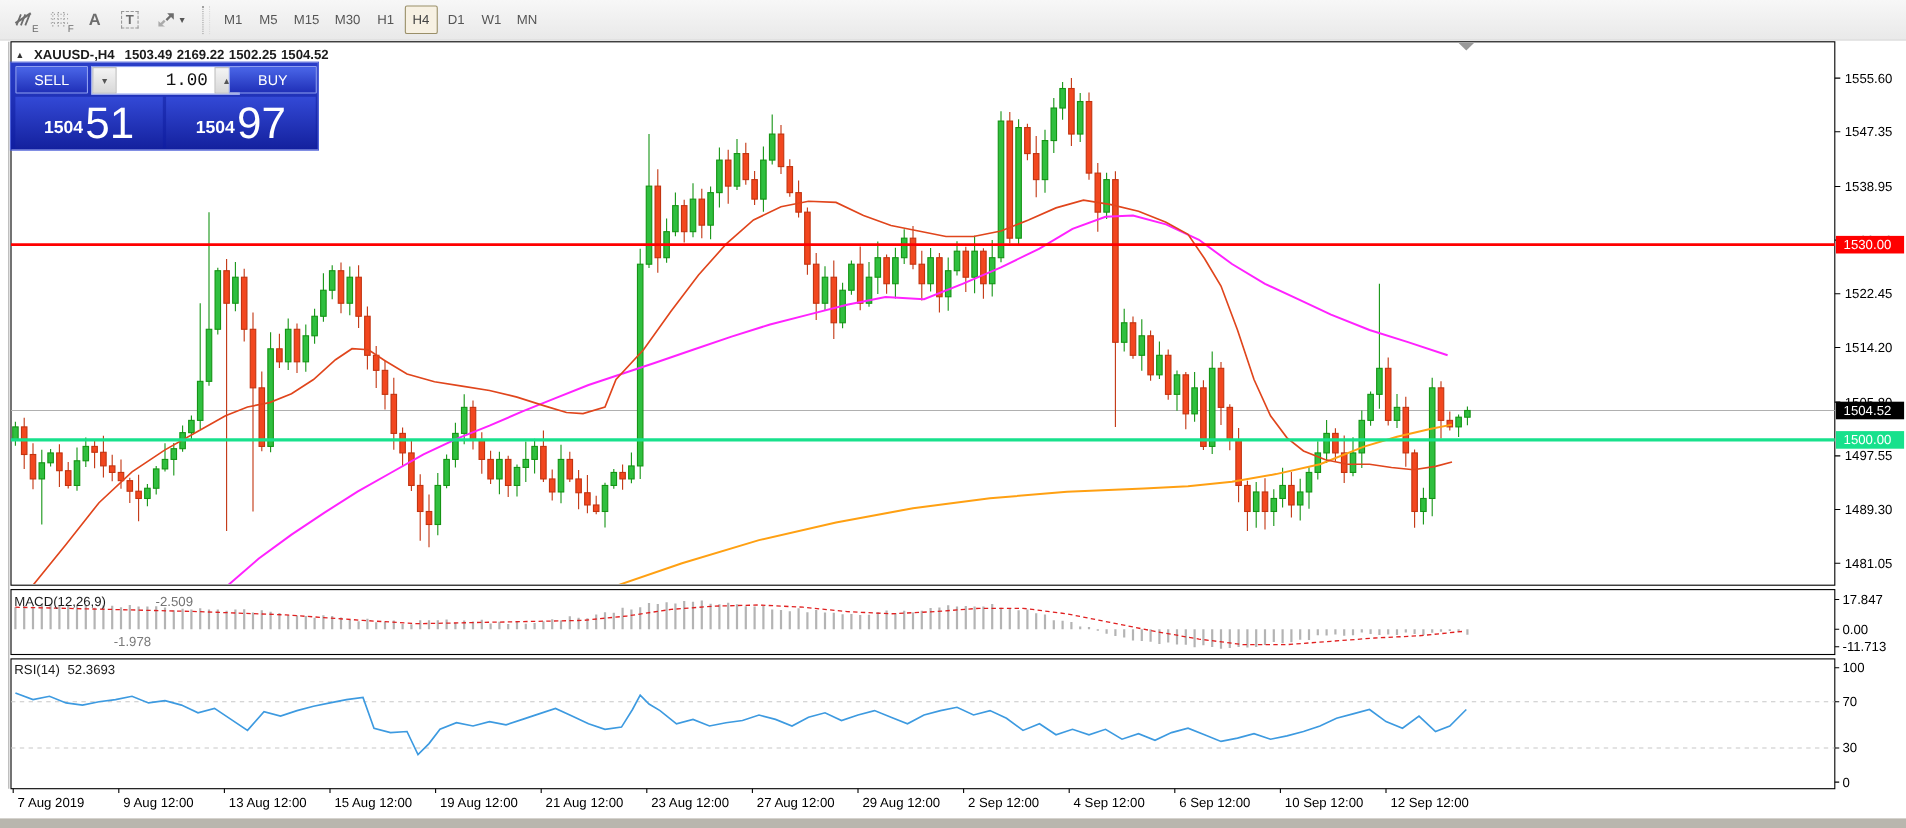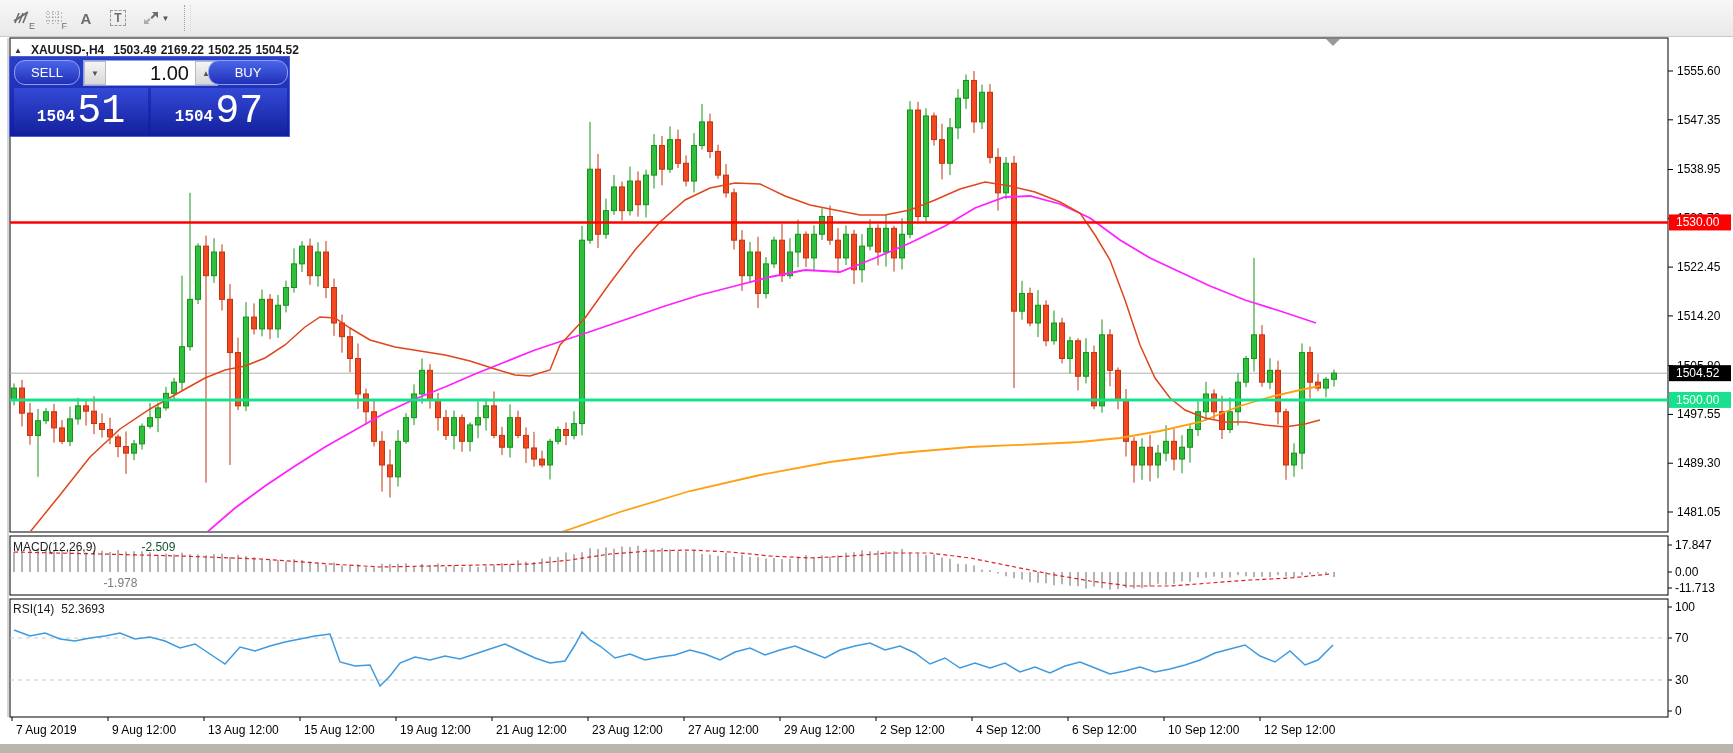--- a/index.html
+++ b/index.html
@@ -27,46 +27,46 @@
   
   #symline { position:absolute; left:14px; top:6px; display:flex; gap:9px; align-items:center;
     font-size:12px; font-weight:bold; color:#1b1b1b; }
   #symline .tri { font-size:8px; color:#333; }
 
   
   #tradepanel { position:absolute; left:9px; top:19px; width:281px; height:81px;
     background:linear-gradient(#2a3ec8,#101ea0); border:1px solid #4c5fd8; }
   .tp-btn { position:absolute; top:3px; height:25px; color:#fff; font-size:13px;
     display:flex; align-items:center; justify-content:center;
-    background:linear-gradient(#4a66e8,#2030b8); border:1px solid #8fa0f0; border-radius:11px; }
+    background:linear-gradient(#4a66e8,#2030b8); border:1px solid #8fa0f0; border-radius:1px; }
   #sellbtn { left:4px; width:66px; }
   #buybtn  { left:198px; width:80px; }
   #lots { position:absolute; left:73px; top:3px; width:135px; height:26px; background:#fff;
     border:1px solid #8fa0f0; display:flex; }
   .spin { width:22px; background:linear-gradient(#f4f4f4,#d8d8d8); color:#555; font-size:8px;
     display:flex; align-items:center; justify-content:center; border:1px solid #bbb; }
   #lotval { flex:1; display:flex; align-items:center; justify-content:flex-end; padding-right:6px;
-    font-size:20px; color:#111; }
+    font-size:16px; color:#111;font-family:Liberation Mono, monospace; }
   .tp-price { position:absolute; top:31px; height:47px; color:#fff;
     background:linear-gradient(#3349d6,#14219e); display:flex; align-items:flex-end;
-    justify-content:center; padding-bottom:3px;font-family:Liberation Mono, monospace; }
+    justify-content:center; padding-bottom:3px; }
   #sellprice { left:4px; width:134px; }
   #buyprice { left:141px; width:136px; }
   .tp-price .small { font-size:16px; font-weight:bold; line-height:30px; margin-right:2px; }
   .tp-price .big { font-size:40px; line-height:40px; font-weight:normal; }
 
   
   #annotation { position:absolute; left:1112px; top:72px; font-size:55px; line-height:1;
     font-weight:bold; letter-spacing:2px; white-space:nowrap; }
 
   
   .indhdr { position:absolute; font-size:12px; color:#1b1b1b; display:flex; gap:7px; }
   #macdhdr { left:13px; top:503px; }
   #rsihdr  { left:13px; top:565px; }
-  .v-gray { color:#7a7a7a;margin-top:36px; } .v-red { color:#14532d; }
+  .v-gray { color:#7a7a7a;margin-top:36px; } .v-red { color:#737373; }
 
   #bottomstrip { position:absolute; left:0; top:744px; width:1733px; height:9px; background:#b9b6ae; }
 </style>
 </head>
 <body>
 
 <div id="stage">
 
   <div id="toolbar">
     <div class="tbtn">
@@ -93,20 +93,31 @@
     <div class="tbtn" style="width:44px;">
       <svg width="16" height="14" viewBox="0 0 16 14">
           <g fill="#6d6d6d">
         <path d="M9 1 L15 1 L15 7 L12.5 4.5 L9 8 L7.5 6.5 L11 3 Z"></path>
         <path d="M1 13 L1 8 L3 10 L6 7 L7.5 8.5 L4.5 11.5 L7 13 Z" fill="#aaa"></path>
           </g>
         </svg>
       <span style="font-size:8px;color:#555;margin-left:3px;">▼</span>
     </div>
     <div class="tb-sep"></div>
+    <div id="tfbar" style="display:flex;">
+        <div class="tfbtn">M1</div>
+        <div class="tfbtn">M5</div>
+        <div class="tfbtn">M15</div>
+        <div class="tfbtn">M30</div>
+        <div class="tfbtn">H1</div>
+        <div class="tfbtn active">H4</div>
+        <div class="tfbtn">D1</div>
+        <div class="tfbtn">W1</div>
+        <div class="tfbtn">MN</div>
+      </div>
   </div>
 
   <div id="chartwrap">
     <svg id="chartsvg" width="1733" height="716">
         <defs>
 <clipPath id="cpMain">
             <rect x="11" y="2" width="1656" height="492"></rect>
           </clipPath>
 <clipPath id="cpMacd">
             <rect x="11" y="500" width="1656" height="57"></rect>

